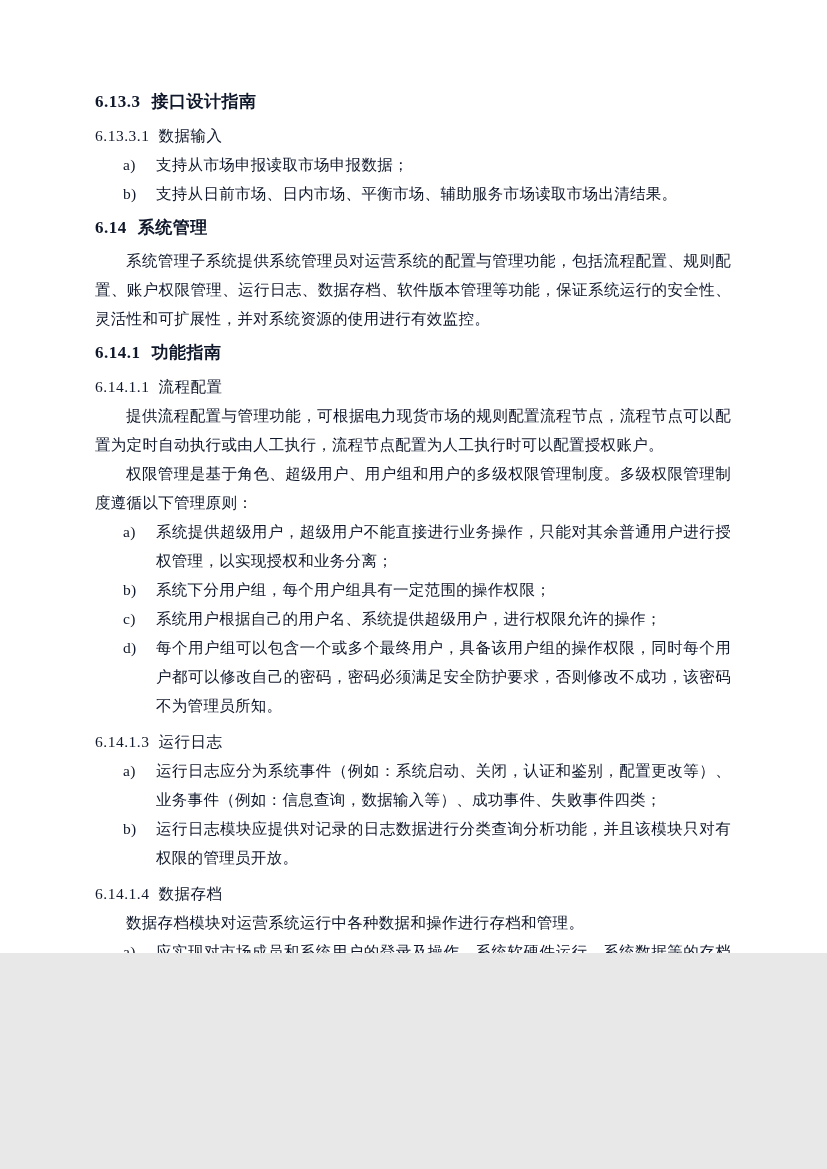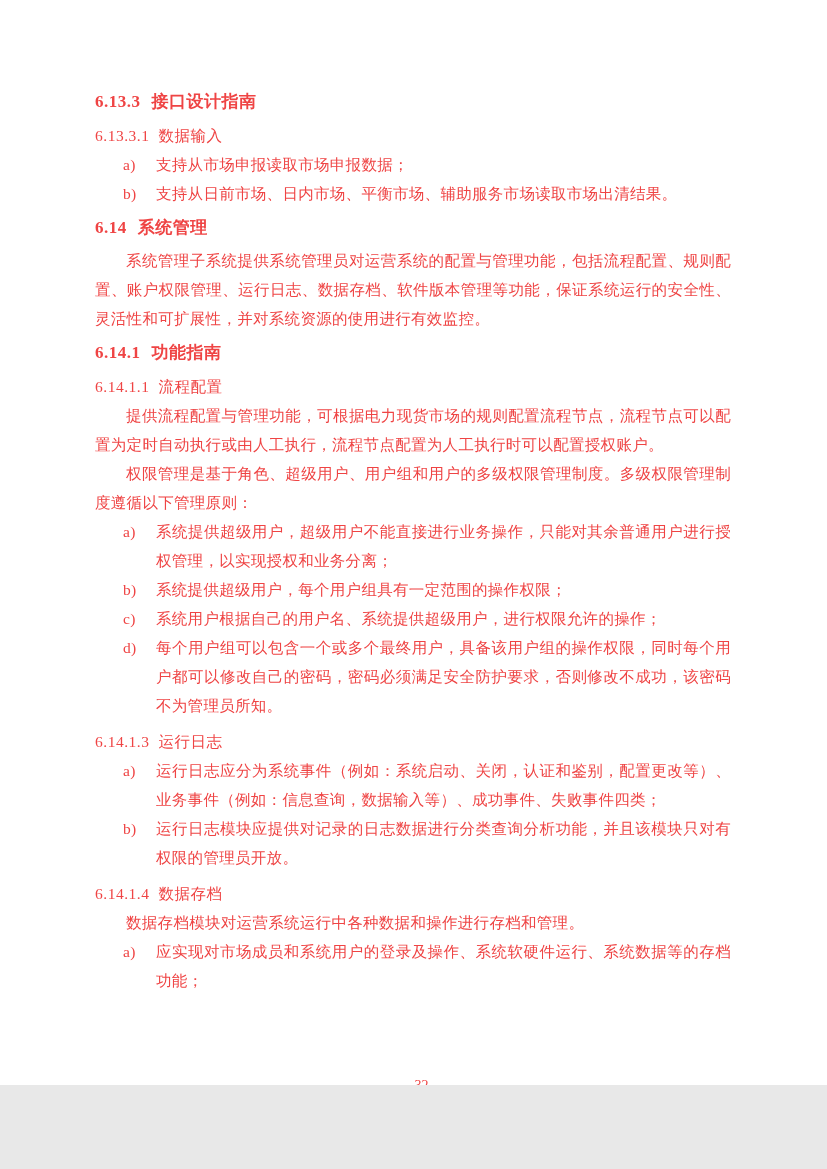--- a/index.html
+++ b/index.html
@@ -1,24 +1,24 @@
 <!DOCTYPE html>
 <html><head>
 <meta charset="utf-8">
 <style>
   html, body {
     margin: 0; padding: 0; background: #e8e8e8;
   }
   .page {
     position: relative;
-    width: 827px; height: 1085px;
+    width: 827px; height: 953px;
     margin: 0 auto;
     background: #ffffff;
     overflow: hidden;
-    color: #ef4444;
+    color: #0f172a;
     font-family: "Liberation Serif", "DejaVu Serif", serif;
   }
   .content {
     position: absolute;
     left: 95px; top: 82px;
     width: 636px;
   }
   .h3 {
     font-size: 17px;
     line-height: 24px;
@@ -91,21 +91,21 @@
       <div class="h4"><span class="hnum">6.14.1.1</span><span class="htitle">流程配置</span></div>
       <p class="para">提供流程配置与管理功能，可根据电力现货市场的规则配置流程节点，流程节点可以配置为定时自动执行或由人工执行，流程节点配置为人工执行时可以配置授权账户。</p>
       <p class="para">权限管理是基于角色、超级用户、用户组和用户的多级权限管理制度。多级权限管理制度遵循以下管理原则：</p>
       <div class="list">
         <div class="li">
           <span class="marker">a)</span>
           <span class="text">系统提供超级用户，超级用户不能直接进行业务操作，只能对其余普通用户进行授权管理，以实现授权和业务分离；</span>
         </div>
         <div class="li">
           <span class="marker">b)</span>
-          <span class="text">系统提供超级用户，每个用户组具有一定范围的操作权限；</span>
+          <span class="text">系统下分用户组，每个用户组具有一定范围的操作权限；</span>
         </div>
         <div class="li">
           <span class="marker">c)</span>
           <span class="text">系统用户根据自己的用户名、系统提供超级用户，进行权限允许的操作；</span>
         </div>
         <div class="li">
           <span class="marker">d)</span>
           <span class="text">每个用户组可以包含一个或多个最终用户，具备该用户组的操作权限，同时每个用户都可以修改自己的密码，密码必须满足安全防护要求，否则修改不成功，该密码不为管理员所知。</span>
         </div>
       </div>

